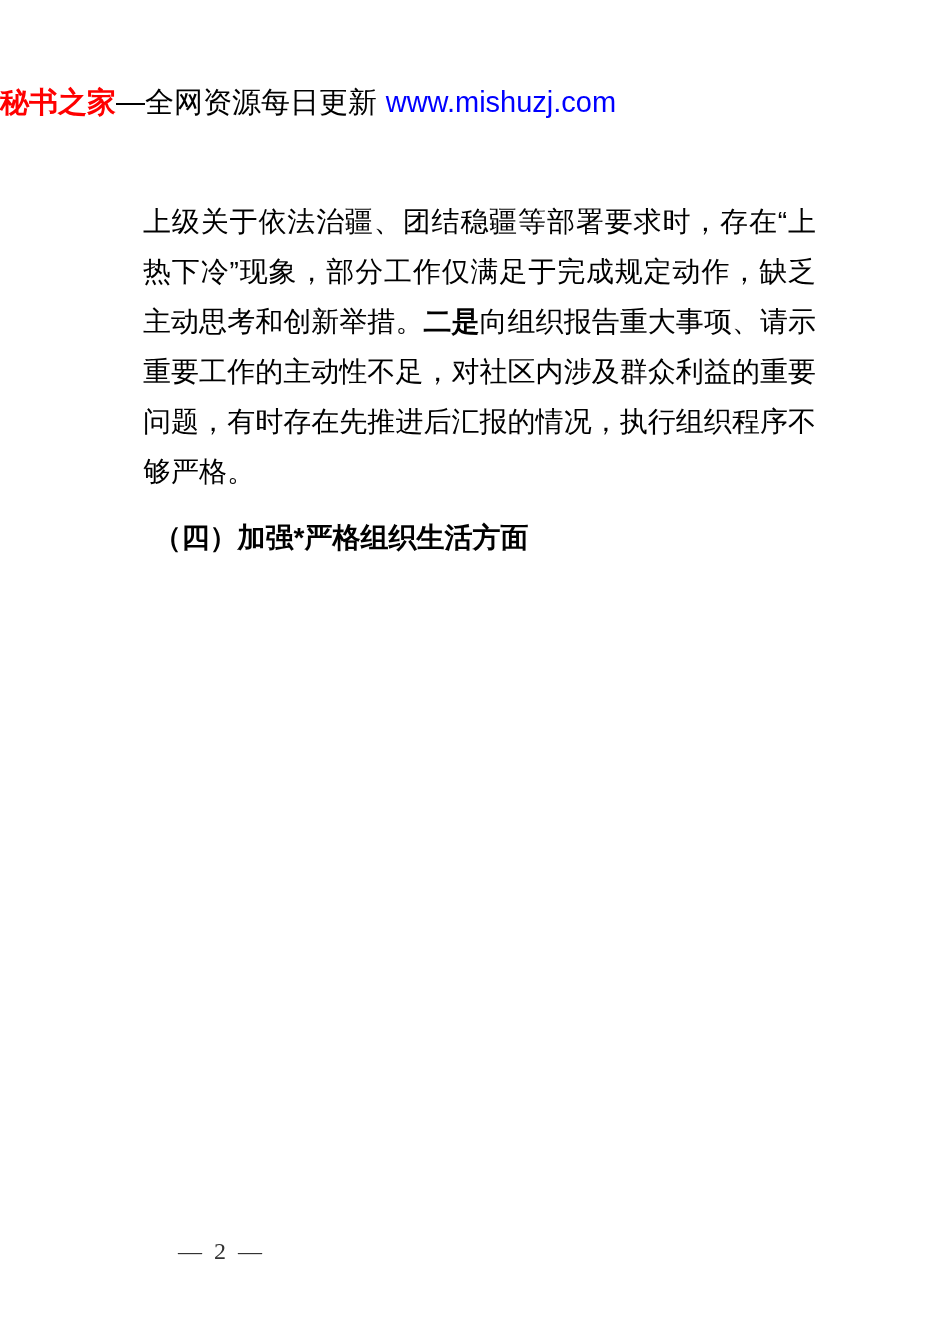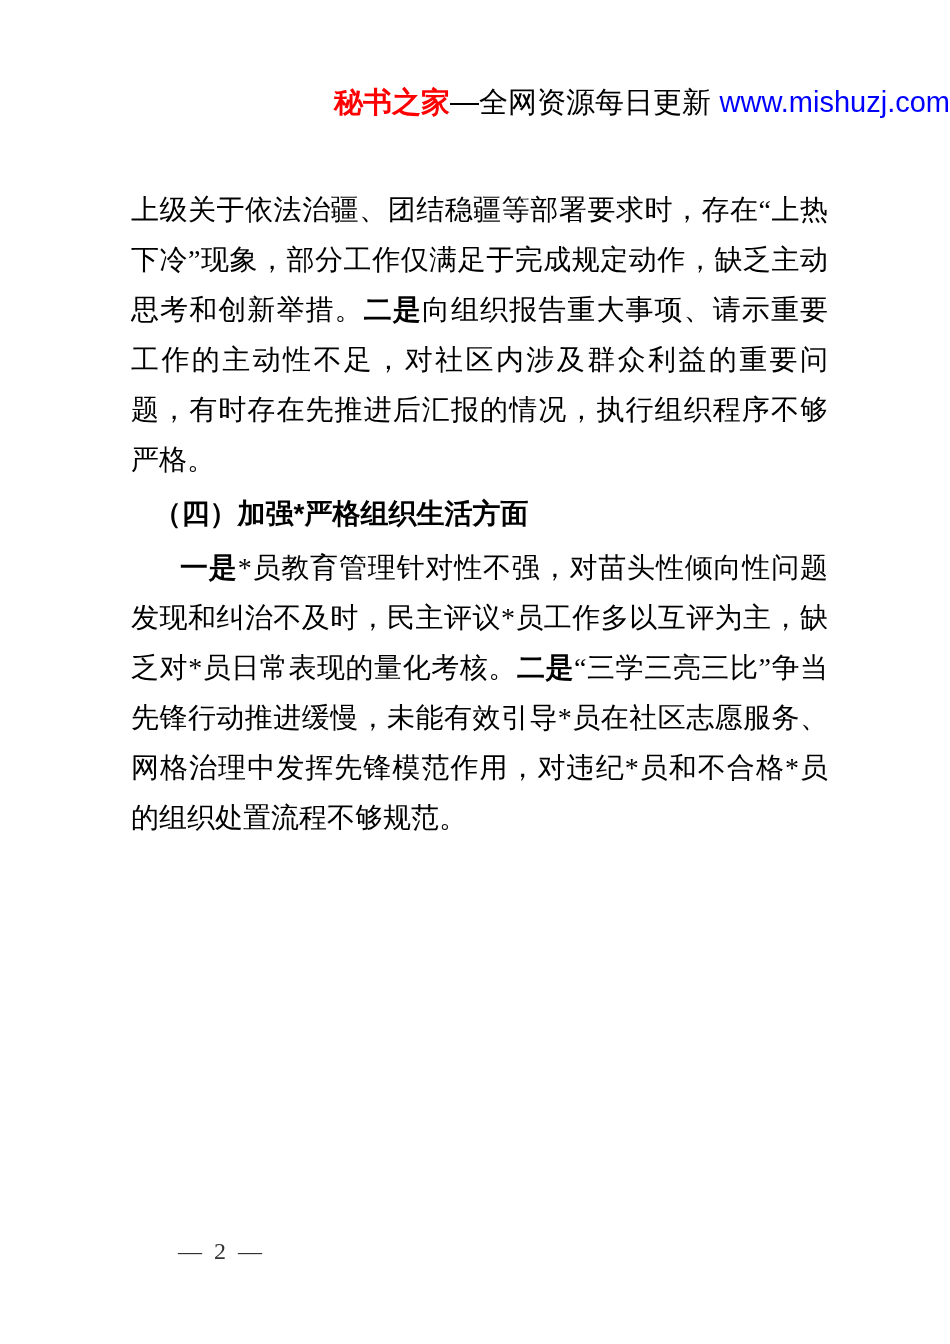--- a/index.html
+++ b/index.html
@@ -10,21 +10,21 @@
     background: #ffffff;
     overflow: hidden;
     font-family: "Liberation Sans", "DejaVu Sans", sans-serif;
     color: #000000;
   }
   .site-header {
     position: absolute;
     top: 82px;
     left: 0;
     width: 100%;
-    text-align: right;
+    text-align: left;
     font-size: 29px;
     line-height: 40px;
     white-space: nowrap;
   }
   .site-name {
     color: #ff0000;
     font-weight: bold;
   }
   .site-tagline {
     color: #000000;
@@ -37,21 +37,21 @@
     position: absolute;
     left: 127px;
     top: 181px;
     width: 705px;
     font-size: 28px;
     line-height: 50px;
     text-align: justify;
     text-justify: inter-ideograph;
     word-break: break-all;
   }
-  .doc-body .para { margin: 4px; text-indent: 0; font-family: Liberation Serif, serif; }
+  .doc-body .para { margin: 16px; text-indent: 0; }
   .doc-body .para.indent { text-indent: 1.75em; }
   .doc-body .heading { margin: 0; font-weight: bold; text-indent: 0.95em; }
   .doc-body .bold { font-weight: bold; }
   .page-footer {
     position: absolute;
     top: 1236px;
     left: 150px;
     width: 140px;
     text-align: center;
     font-family: "Liberation Serif", "DejaVu Serif", serif;
@@ -67,20 +67,19 @@
 
 <div class="page">
 
   <div class="site-header">
     <span class="site-name">秘书之家</span><span class="site-tagline">—全网资源每日更新</span><span class="site-url">www.mishuzj.com</span>
   </div>
 
   <div class="doc-body">
       <div class="para"><span>上级关于依法治疆、团结稳疆等部署要求时，存在“上热下冷”现象，部分工作仅满足于完成规定动作，缺乏主动思考和创新举措。</span><span class="bold">二是</span><span>向组织报告重大事项、请示重要工作的主动性不足，对社区内涉及群众利益的重要问题，有时存在先推进后汇报的情况，执行组织程序不够严格。</span></div>
       <div class="heading"><span class="bold">（四）加强*严格组织生活方面</span></div>
-      <div class="para indent"><span class="bold">一是</span><span>*员教育管理针对性不强，对苗头性倾向性问题发现和纠治不及时，民主评议*员工作多以互评为主，缺乏对*员日常表现的量化考核。</span><span class="bold">二是</span><span>“三学三亮三比”争当先锋行动推进缓慢，未能有效引导*员在社区志愿服务、网格治理中发挥先锋模范作用，对违纪*员和不合格*员的组织处置流程不够规范。</span></div>
     </div>
 
   <div class="page-footer">
     <span>—</span><span class="page-num">2</span><span>—</span>
   </div>
 
 </div>
 
 </body></html>

